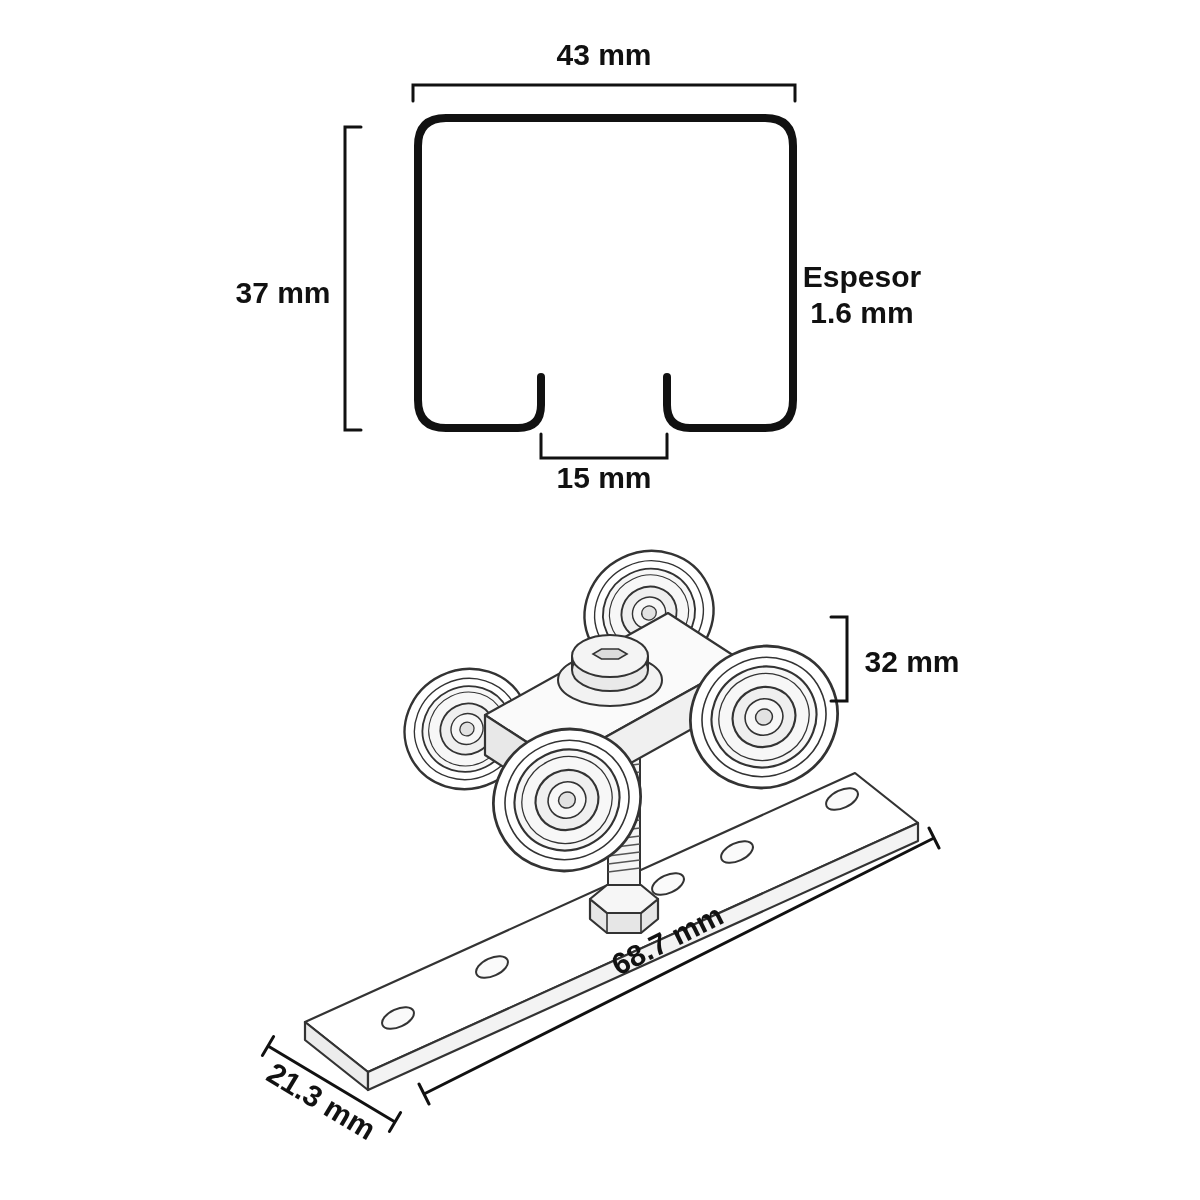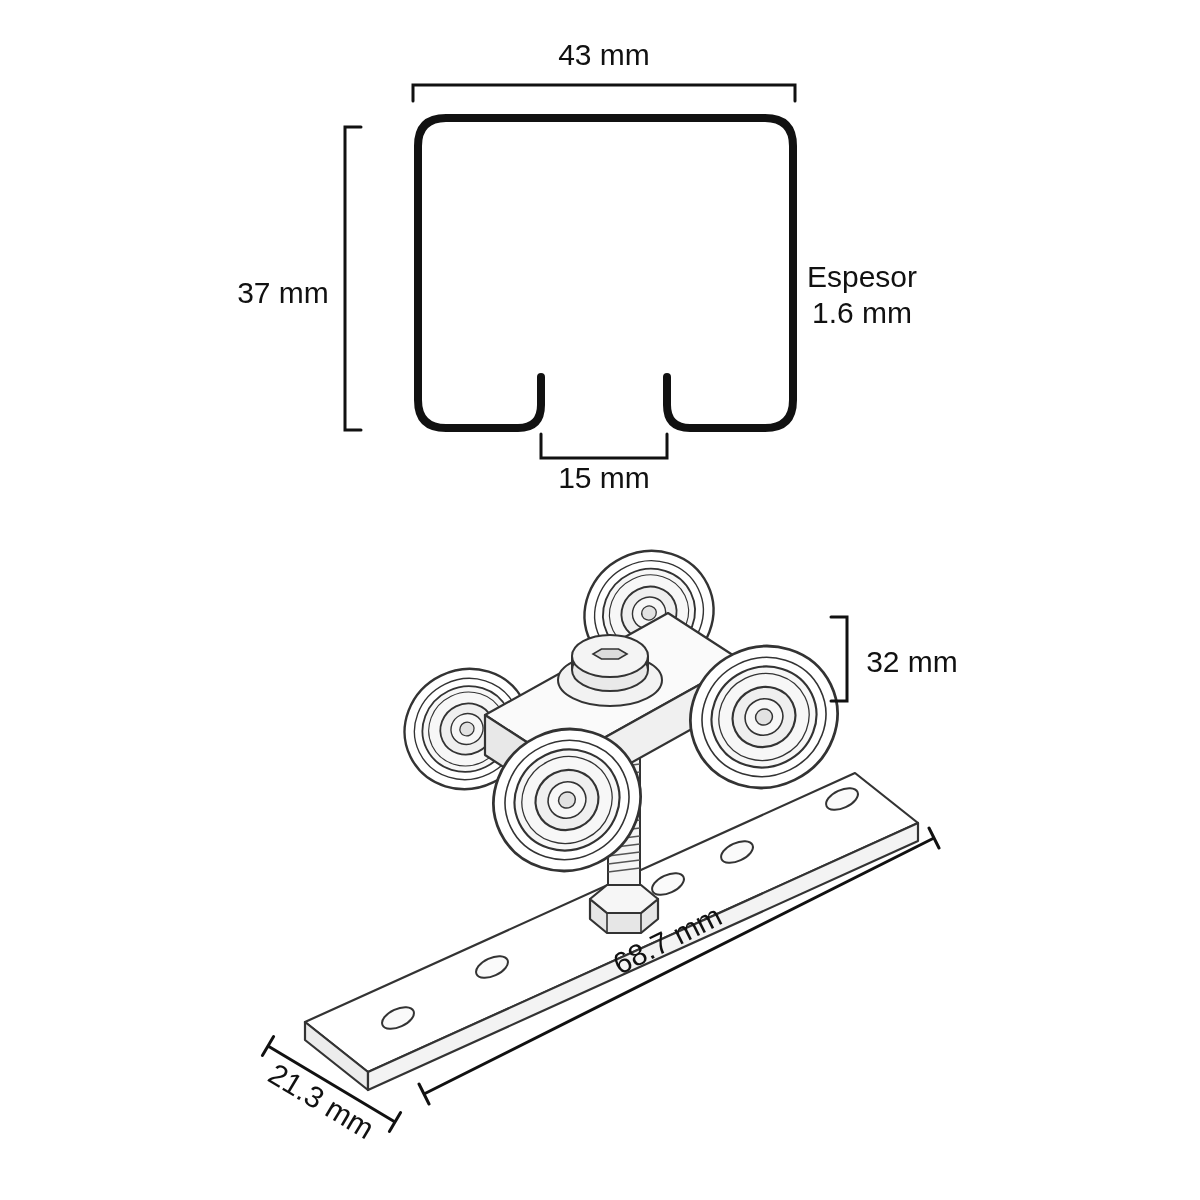--- a/index.html
+++ b/index.html
@@ -1,16 +1,16 @@
 <!DOCTYPE html>
 <html><head>
 <meta charset="utf-8">
 <style>
   html,body{margin:0;padding:0;background:#ffffff;}
-  .canvas{width:1200px;height:1200px;position:relative;background:#b91c1c;overflow:hidden;}
+  .canvas{width:1200px;height:1200px;position:relative;background:#b91c1c;overflow:hidden;font-weight:bold;}
   svg{display:block;}
   text{font-family:"Liberation Sans",sans-serif;fill:#111111;}
   .dim-text{font-size:30px;}
   .outline{stroke:#111111;stroke-width:8;fill:none;stroke-linecap:round;stroke-linejoin:round;}
   .dimline{stroke:#111111;stroke-width:3;fill:none;stroke-linecap:round;}
   .art{stroke:#333333;stroke-width:2.2;stroke-linejoin:round;}
 </style>
 </head>
 <body>
 

